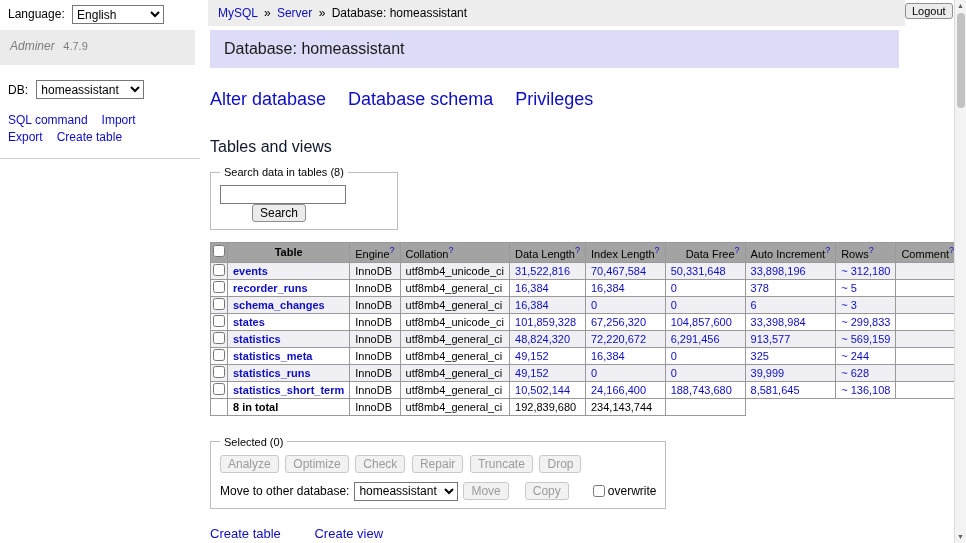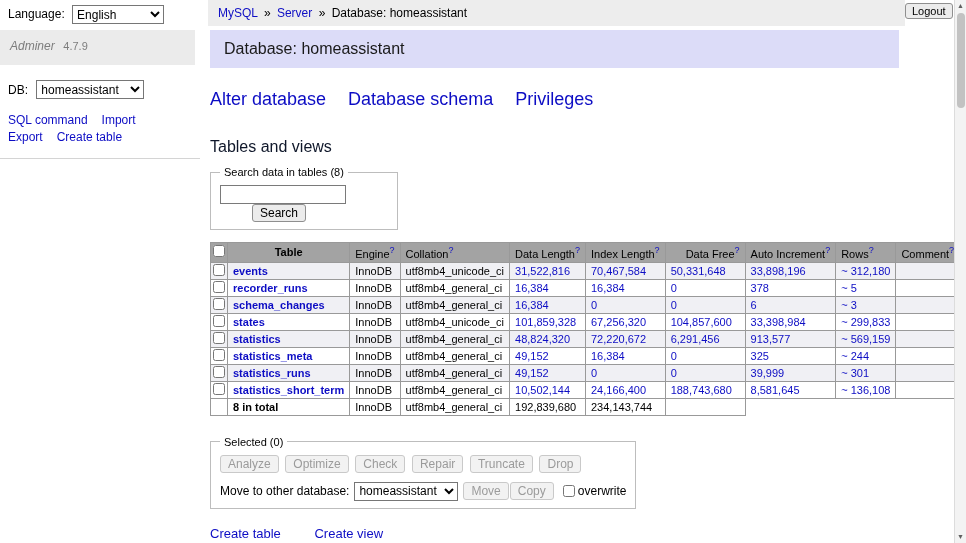--- a/index.html
+++ b/index.html
@@ -68,21 +68,21 @@
   .help sup{font-size:9px;}
   .w-table{width:106px;} .w-engine{width:30px;} .w-coll{width:88px;}
   .w-dl{width:58px;} .w-il{width:60px;} .w-df{width:52px;padding-left:20px;}
   .w-ai{width:67px;} .w-rows{width:46px;} .w-cm{width:44px;}
 
   
   .selected-fs{display:inline-block;margin-top:20px;}
   .btn-row button{margin-right:3px;}
   .move-row{margin-top:9px;font-size:12px;display:flex;align-items:center;white-space:nowrap;}
   .move-select{width:104px;margin:0 5px;}
-  .move-row button{margin-right:1px;}
+  .move-row button{margin-right:16px;}
   .overwrite{margin-left:8px;display:flex;align-items:center;font-size:12px;}
   .overwrite input{width:12px;height:12px;margin:0 3px 0 0;}
 
   .create-links{margin-top:17px;font-size:13px;}
   .create-links a{margin-right:30px;}
 
   
   .scrollbar{position:absolute;top:0;right:0;width:12px;height:543px;background:#f3f3f3;
              border-left:1px solid #dcdcdc;box-sizing:border-box;}
   .scroll-arrow{height:12px;text-align:center;font-size:7px;color:#606060;line-height:12px;}
@@ -240,21 +240,21 @@
               </tr>
               <tr>
                 <td class="c-check"><input type="checkbox" style=""></td>
                 <th class="c-name"><a>statistics_runs</a></th>
                 <td>InnoDB</td>
                 <td>utf8mb4_general_ci</td>
                 <td class="num"><a>49,152</a></td>
                 <td class="num"><a>0</a></td>
                 <td class="num"><a>0</a></td>
                 <td class="num"><a>39,999</a></td>
-                <td class="num"><a>~ 301</a></td>
+                <td class="num"><a>~ 628</a></td>
                 <td></td>
               </tr>
               <tr>
                 <td class="c-check"><input type="checkbox" style=""></td>
                 <th class="c-name"><a>statistics_short_term</a></th>
                 <td>InnoDB</td>
                 <td>utf8mb4_general_ci</td>
                 <td class="num"><a>10,502,144</a></td>
                 <td class="num"><a>24,166,400</a></td>
                 <td class="num"><a>188,743,680</a></td>

